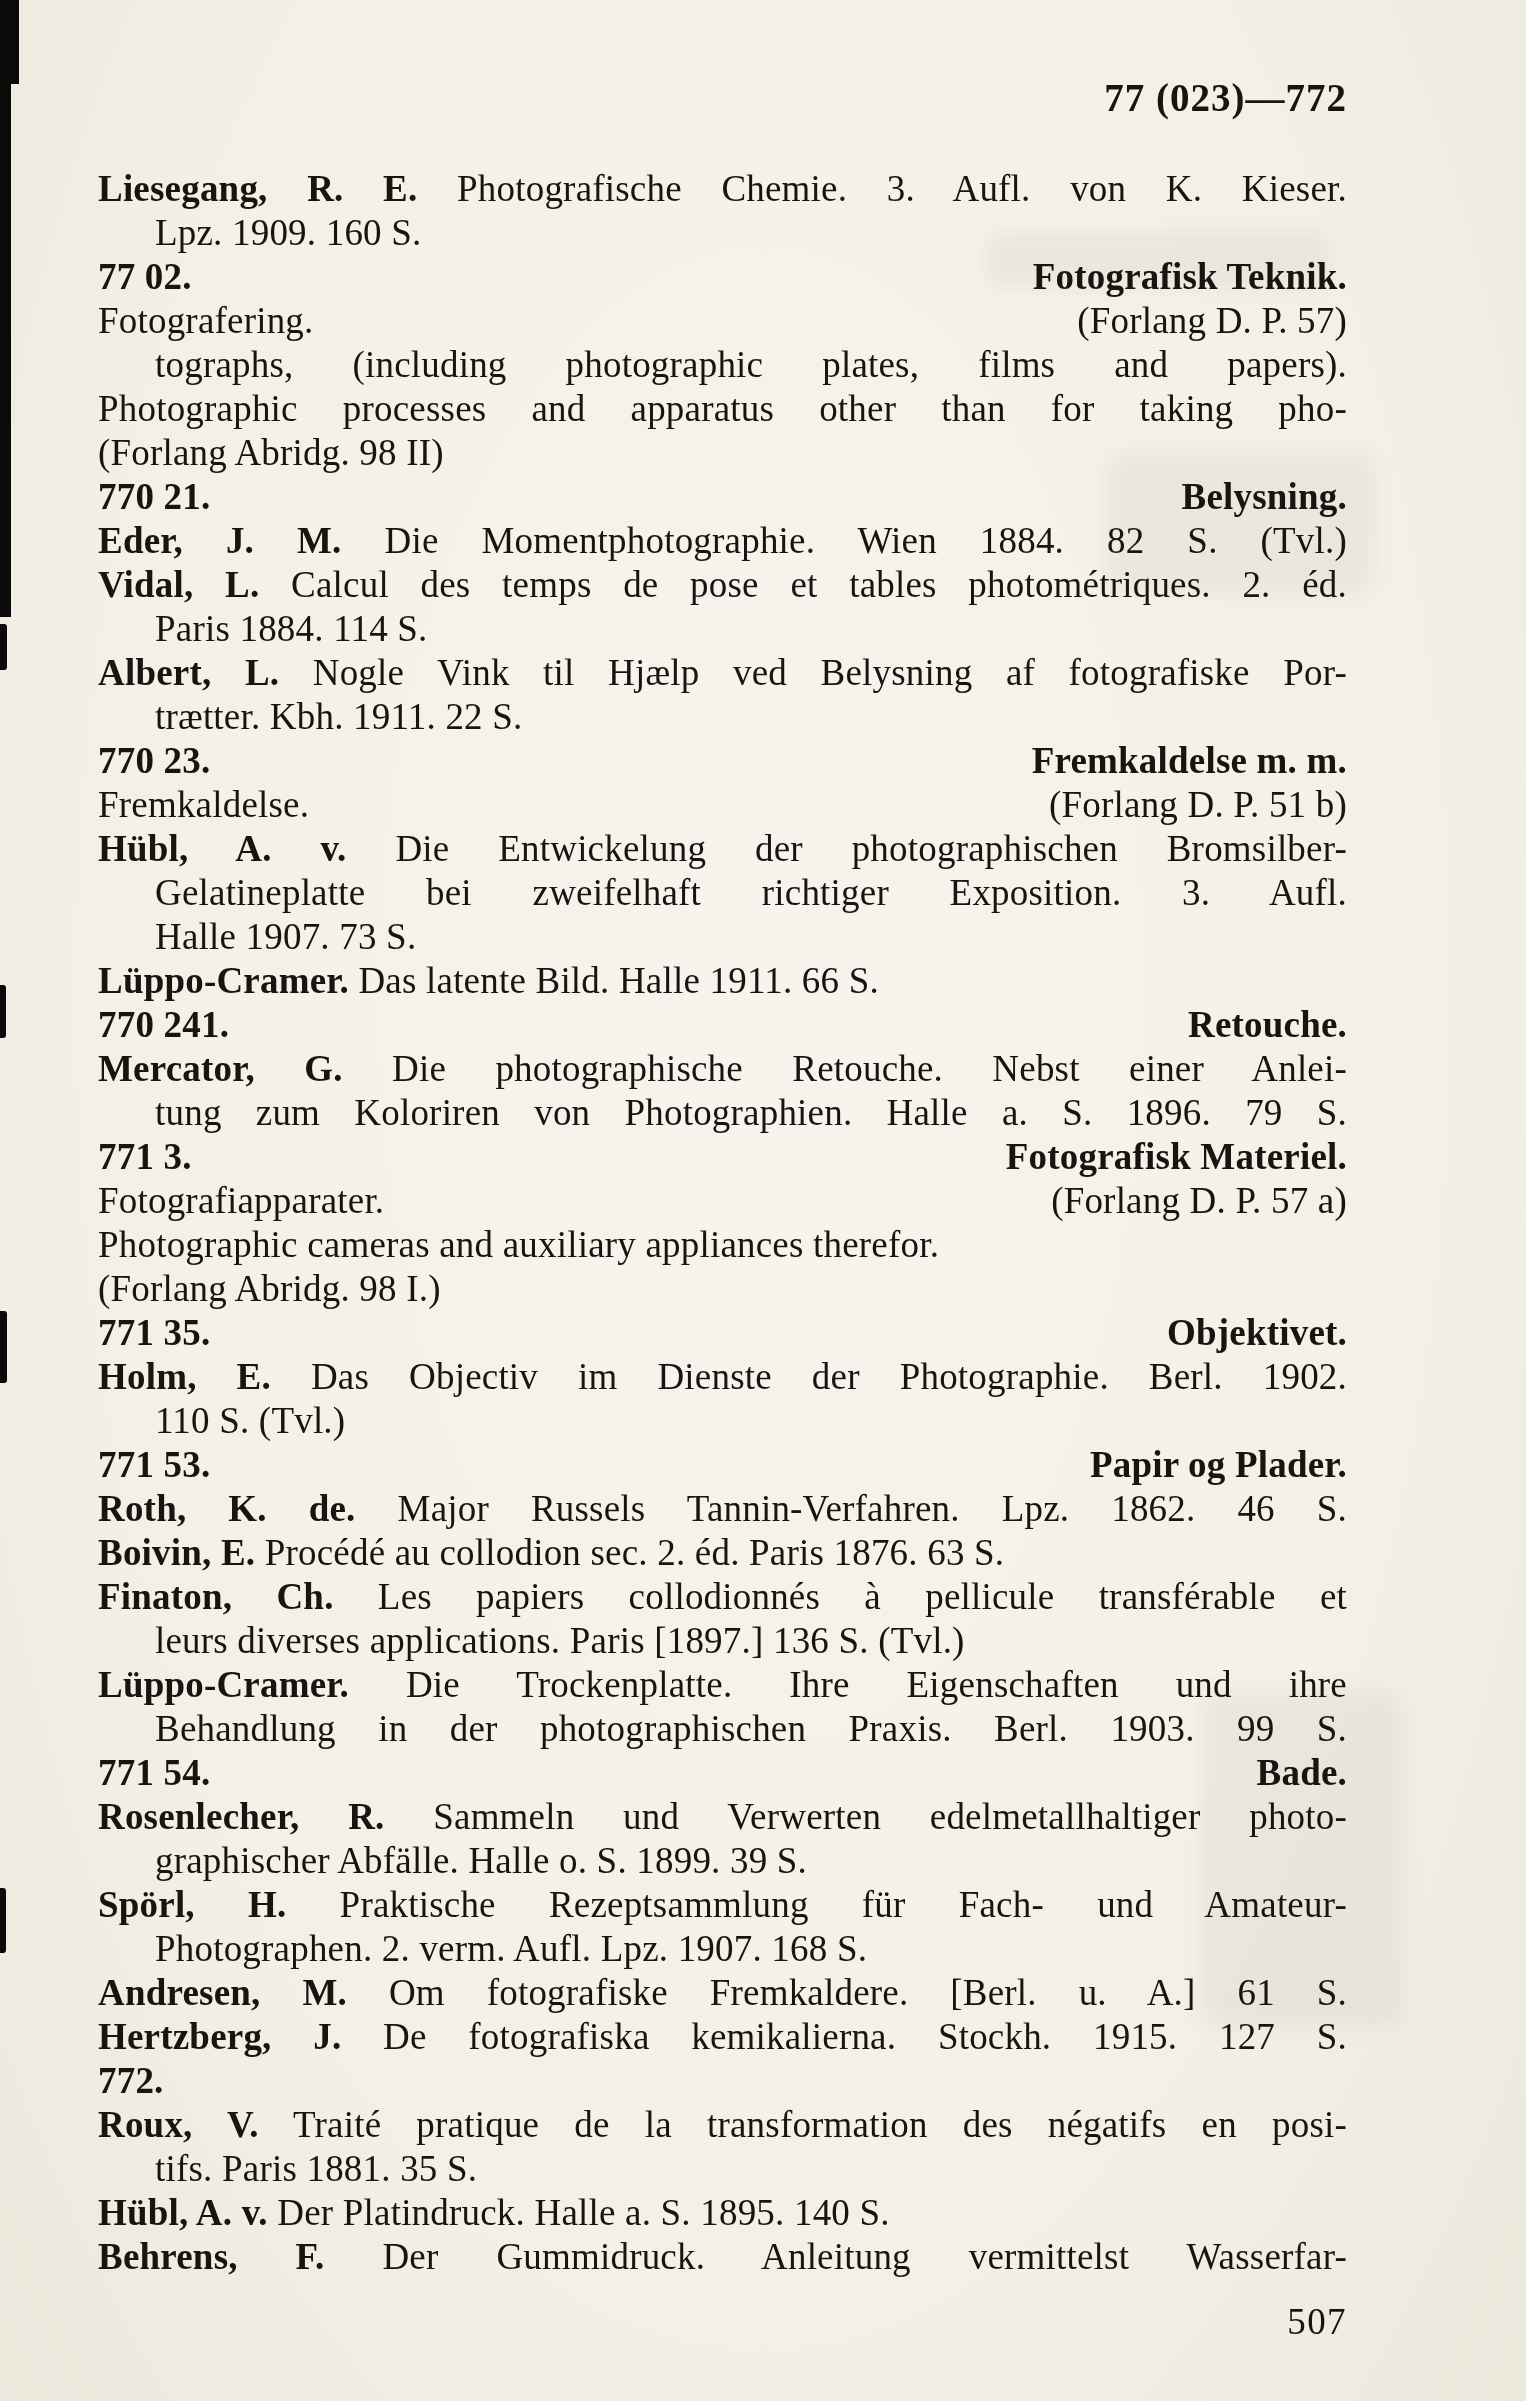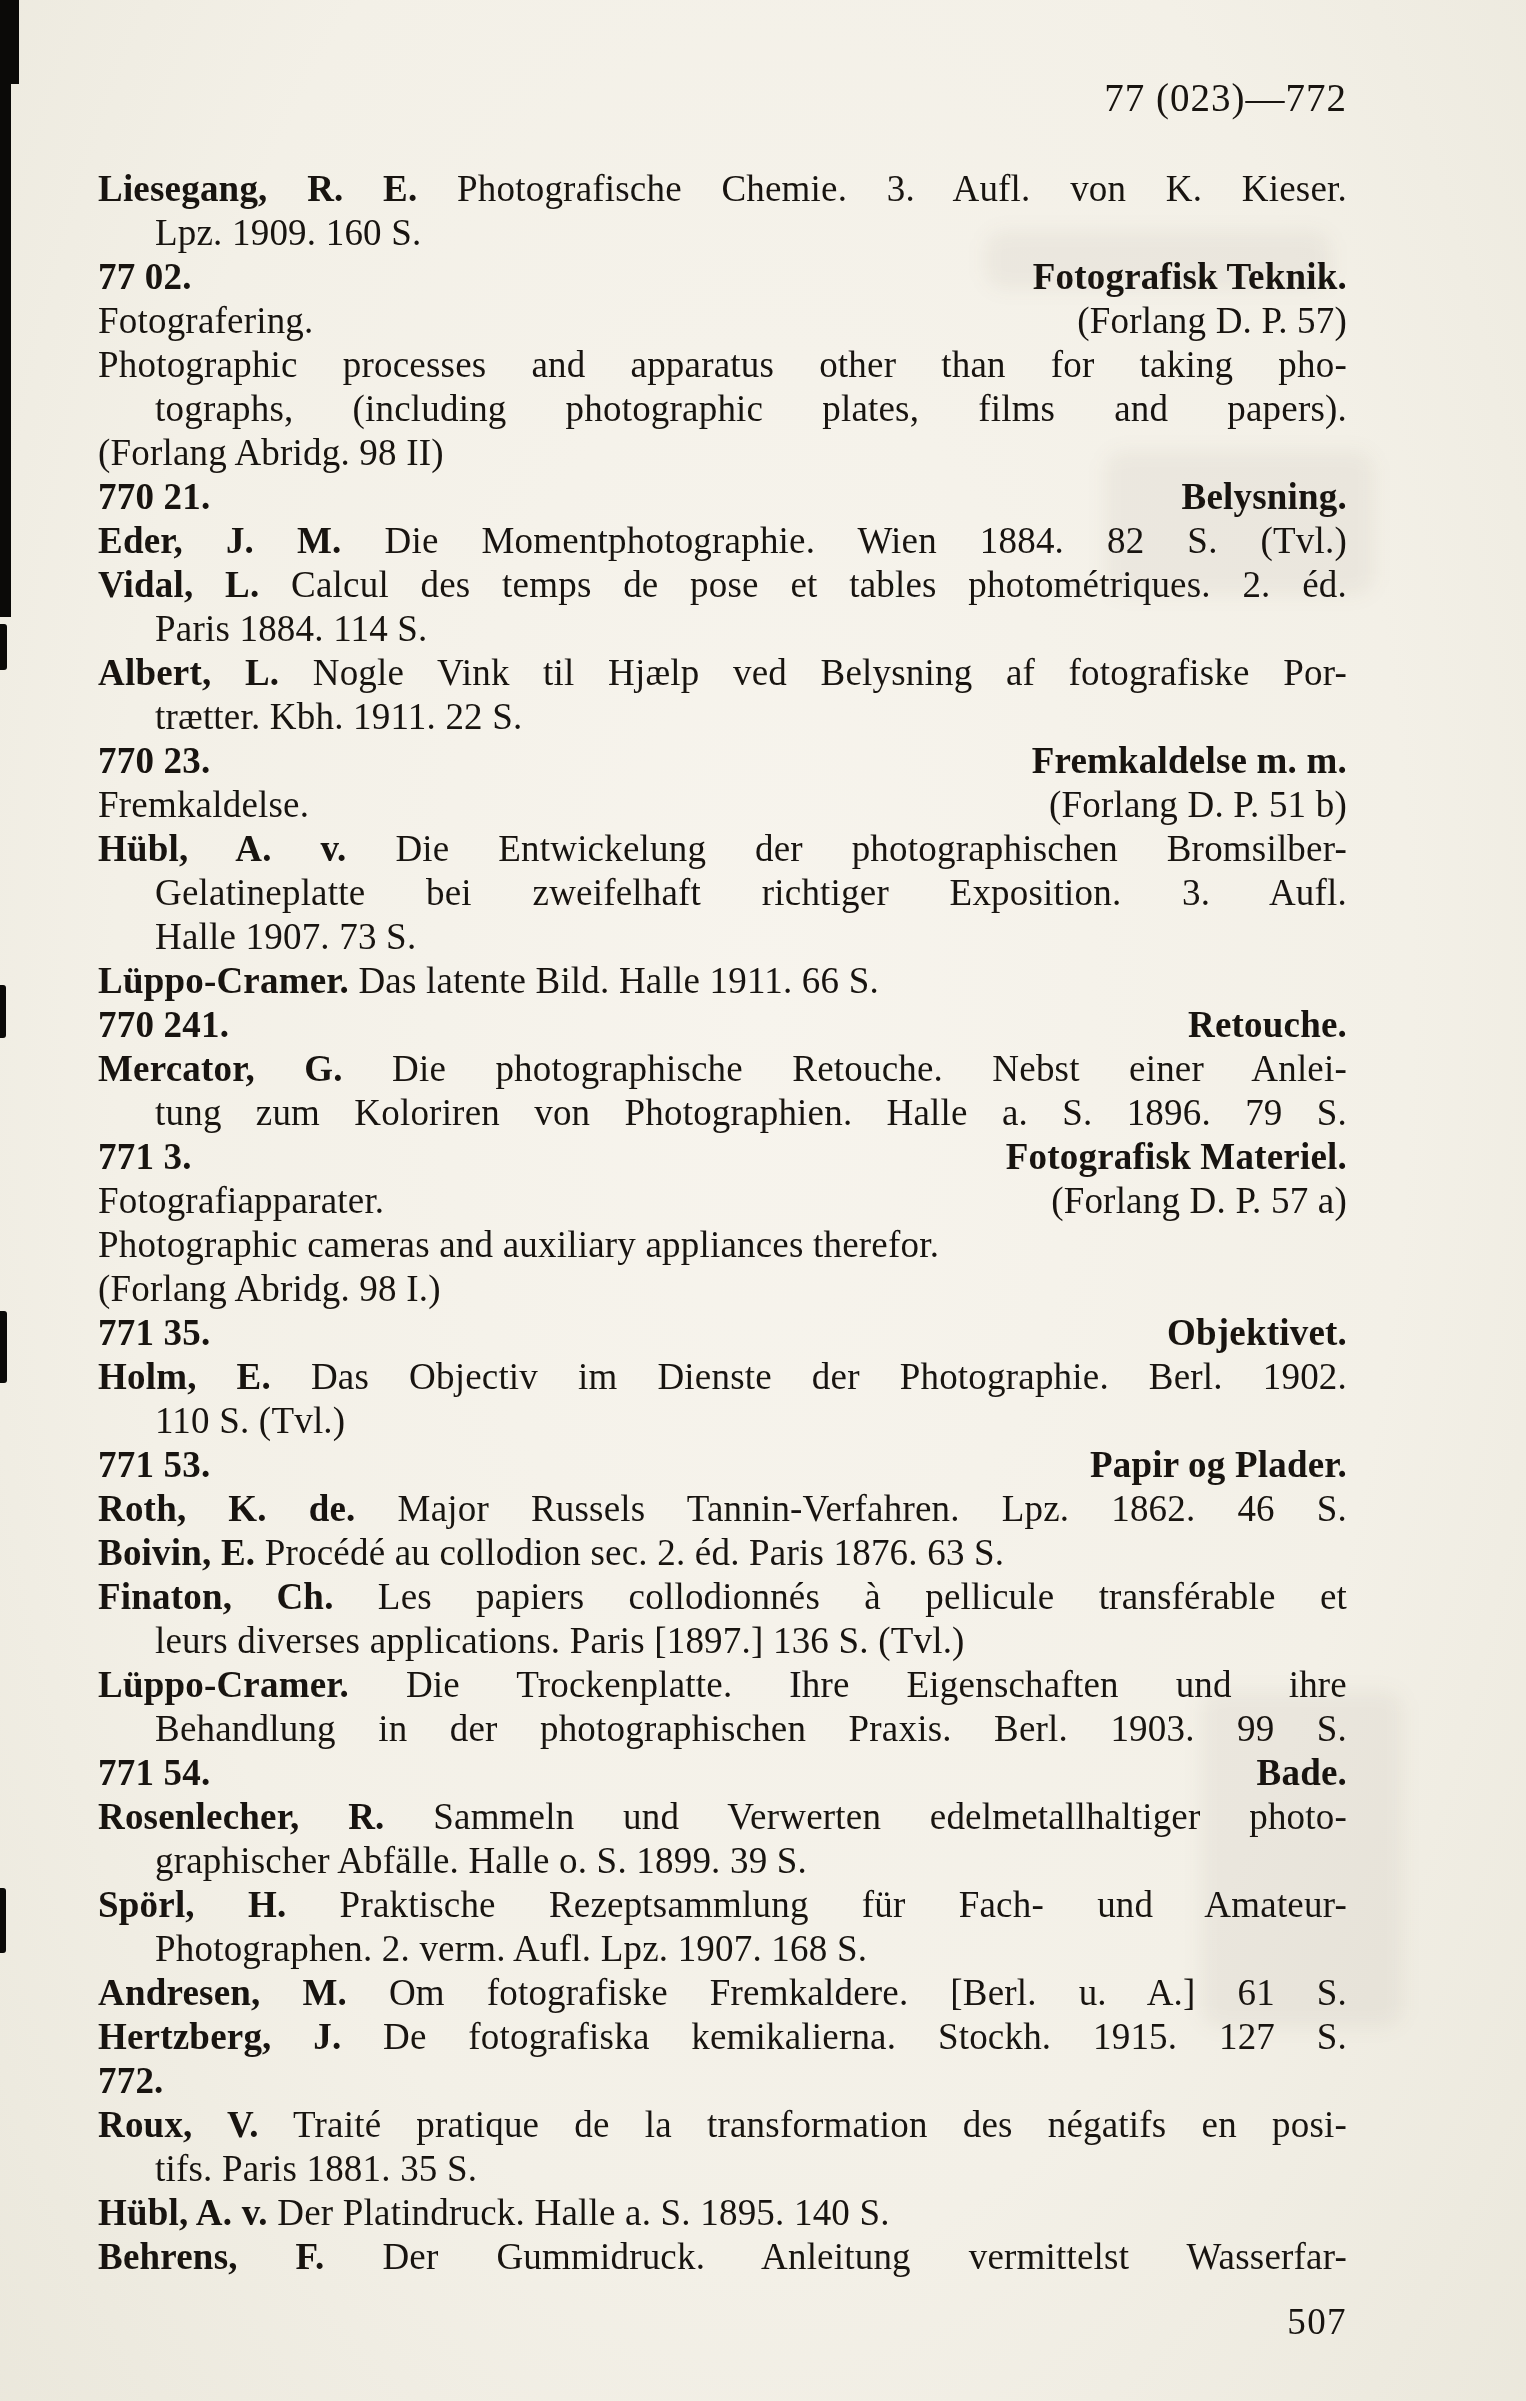--- a/index.html
+++ b/index.html
@@ -4,21 +4,21 @@
 <style>
   html,body{margin:0;padding:0;}
   body{
     width:1526px;height:2493px;overflow:hidden;position:relative;
     background:radial-gradient(ellipse at 50% 40%, #f7f4ed 0%, #f3f0e7 60%, #eae7db 100%);
     font-family:"Liberation Serif","DejaVu Serif",serif;
     color:#181410;
   }
   .header-number{
     position:absolute;top:75px;right:179px;
-    font-size:39px;font-weight:400;letter-spacing:1px;
+    font-size:39px;font-weight:700;letter-spacing:1px;
   }
   .text-col{position:absolute;left:98px;top:167px;width:1249px;}
   .line{font-size:37px;line-height:44px;min-height:44px;letter-spacing:0.2px;}
   .fill{text-align:justify;text-align-last:justify;}
   .indent{padding-left:57px;}
   .author{font-weight:700;}
   .heading{display:flex;justify-content:space-between;font-weight:700;}
   .split{display:flex;justify-content:space-between;}
   .rightline{text-align:left;}
   .page-number{
@@ -57,22 +57,22 @@
     <div class="line fill"><span class="author">Liesegang, R. E.</span> Photografische Chemie.  3. Aufl.  von K. Kieser.</div>
     <div class="line indent">Lpz. 1909.  160 S.</div>
     <div class="line heading">
       <span class="num">77 02.</span>
       <span class="title">Fotografisk Teknik.</span>
     </div>
     <div class="line split">
       <span class="">Fotografering.</span>
       <span class="">(Forlang D. P. 57)</span>
     </div>
+    <div class="line indent fill">tographs, (including photographic plates, films and papers).</div>
     <div class="line fill">Photographic processes and apparatus other than for taking pho-</div>
-    <div class="line indent fill">tographs, (including photographic plates, films and papers).</div>
     <div class="line rightline">(Forlang Abridg. 98 II)</div>
     <div class="line heading">
       <span class="num">770 21.</span>
       <span class="title">Belysning.</span>
     </div>
     <div class="line fill"><span class="author">Eder, J. M.</span> Die Momentphotographie.  Wien 1884.  82 S. (Tvl.)</div>
     <div class="line fill"><span class="author">Vidal, L.</span> Calcul des temps de pose et tables photométriques. 2. éd.</div>
     <div class="line indent">Paris 1884.  114 S.</div>
     <div class="line fill"><span class="author">Albert, L.</span> Nogle Vink til Hjælp ved Belysning af fotografiske Por-</div>
     <div class="line indent">trætter.  Kbh. 1911.  22 S.</div>

